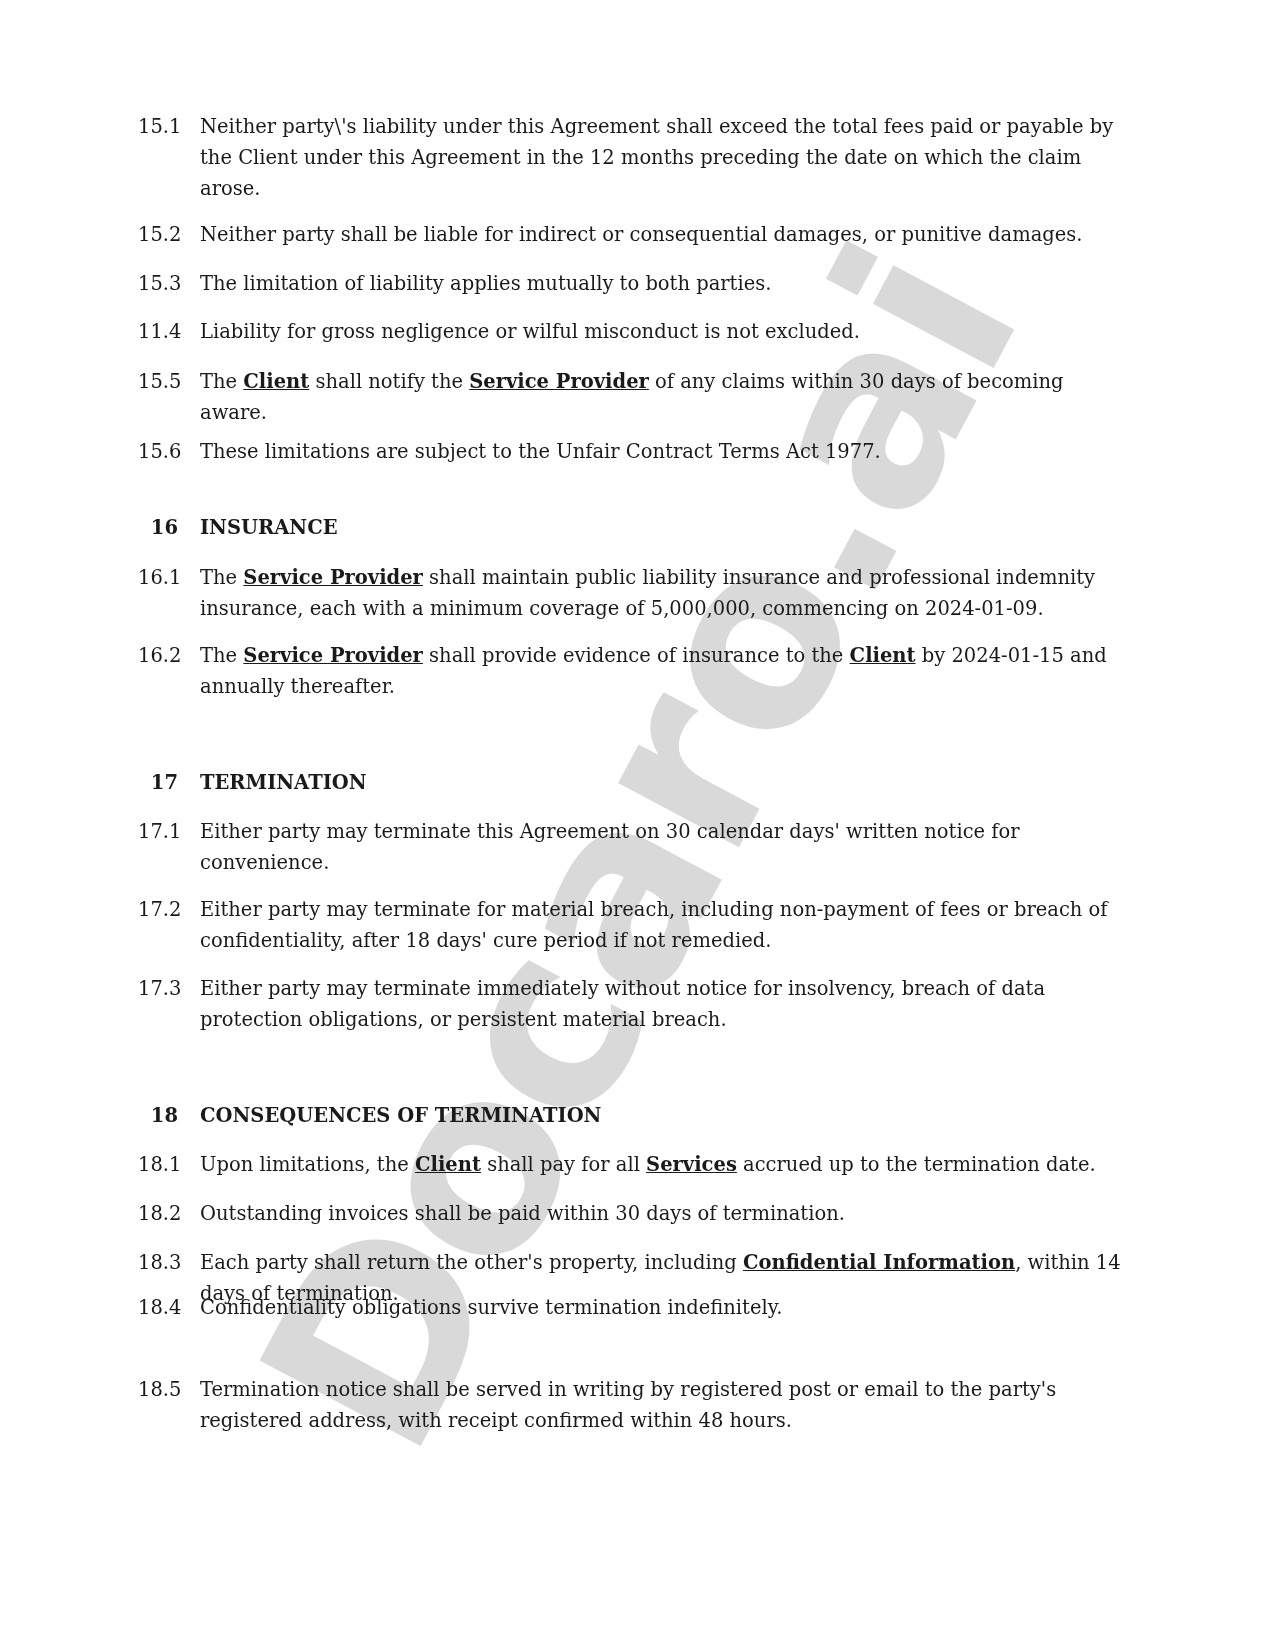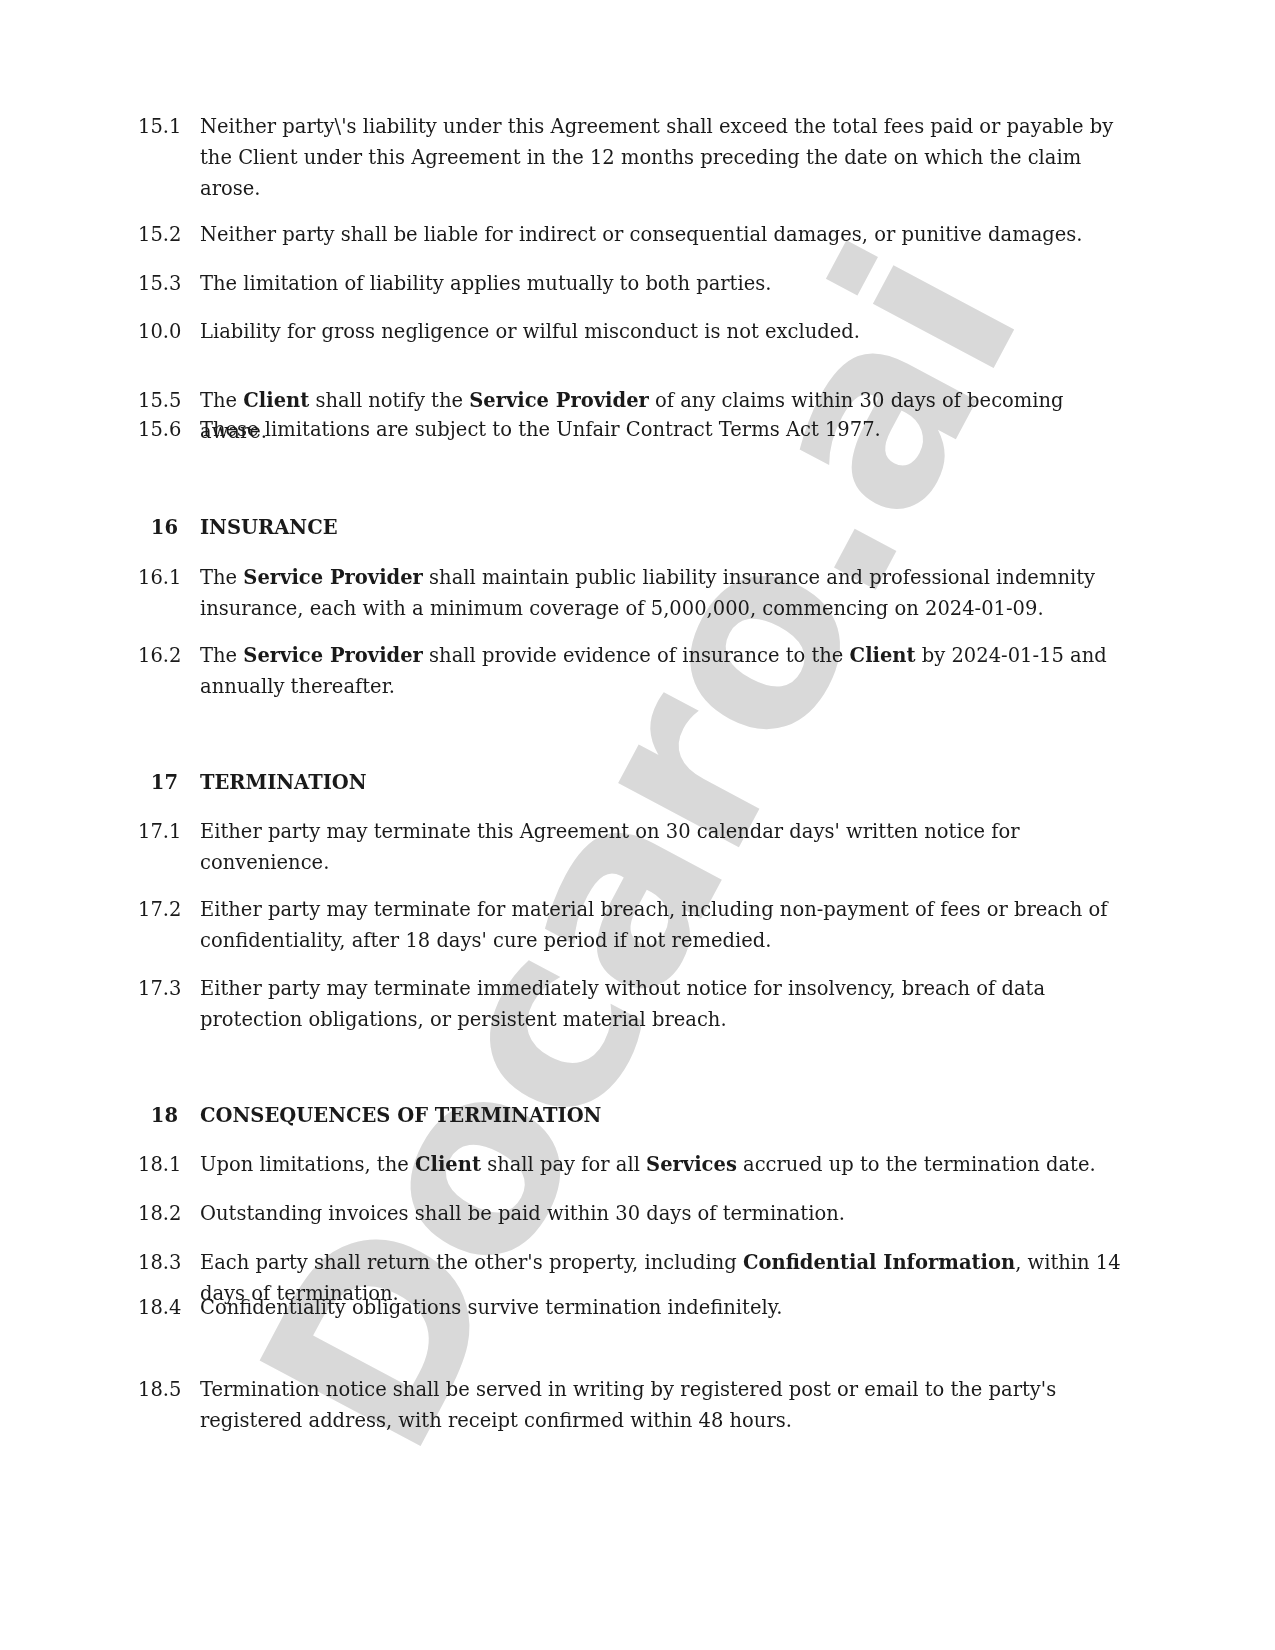--- a/index.html
+++ b/index.html
@@ -27,21 +27,21 @@
       left: 138px;
       width: 990px;
       display: flex;
       font-size: 19.5px;
       line-height: 31px;
     }
     .num { width: 62px; flex: 0 0 62px; }
     .txt { flex: 1; }
     .heading { font-weight: bold; }
     .heading .num { text-align: right; padding-right: 22px; width: 40px; flex: 0 0 40px; }
-    b { font-weight: bold; }
+    b { font-weight: bold; text-decoration: underline; }
   </style>
 </head>
 <body>
 
 <div class="watermark">Docaro.ai</div>
 
 <div class="page">
 
   <div class="clause" style="top:111px">
     <span class="num">15.1</span>
@@ -49,28 +49,28 @@
   </div>
   <div class="clause" style="top:219px">
     <span class="num">15.2</span>
     <span class="txt">Neither party shall be liable for indirect or consequential damages, or punitive damages.</span>
   </div>
   <div class="clause" style="top:268px">
     <span class="num">15.3</span>
     <span class="txt">The limitation of liability applies mutually to both parties.</span>
   </div>
   <div class="clause" style="top:316px">
-    <span class="num">10.0</span>
+    <span class="num">11.4</span>
     <span class="txt">Liability for gross negligence or wilful misconduct is not excluded.</span>
   </div>
-  <div class="clause" style="top:385px">
+  <div class="clause" style="top:366px">
     <span class="num">15.5</span>
     <span class="txt"><span>The </span><b>Client</b><span> shall notify the </span><b>Service Provider</b><span> of any claims within 30 days of becoming aware.</span></span>
   </div>
-  <div class="clause" style="top:414px">
+  <div class="clause" style="top:436px">
     <span class="num">15.6</span>
     <span class="txt">These limitations are subject to the Unfair Contract Terms Act 1977.</span>
   </div>
 
   <div class="clause heading" style="top:512px">
     <span class="num">16</span>
     <span class="txt">INSURANCE</span>
   </div>
   <div class="clause" style="top:562px">
     <span class="num">16.1</span>

